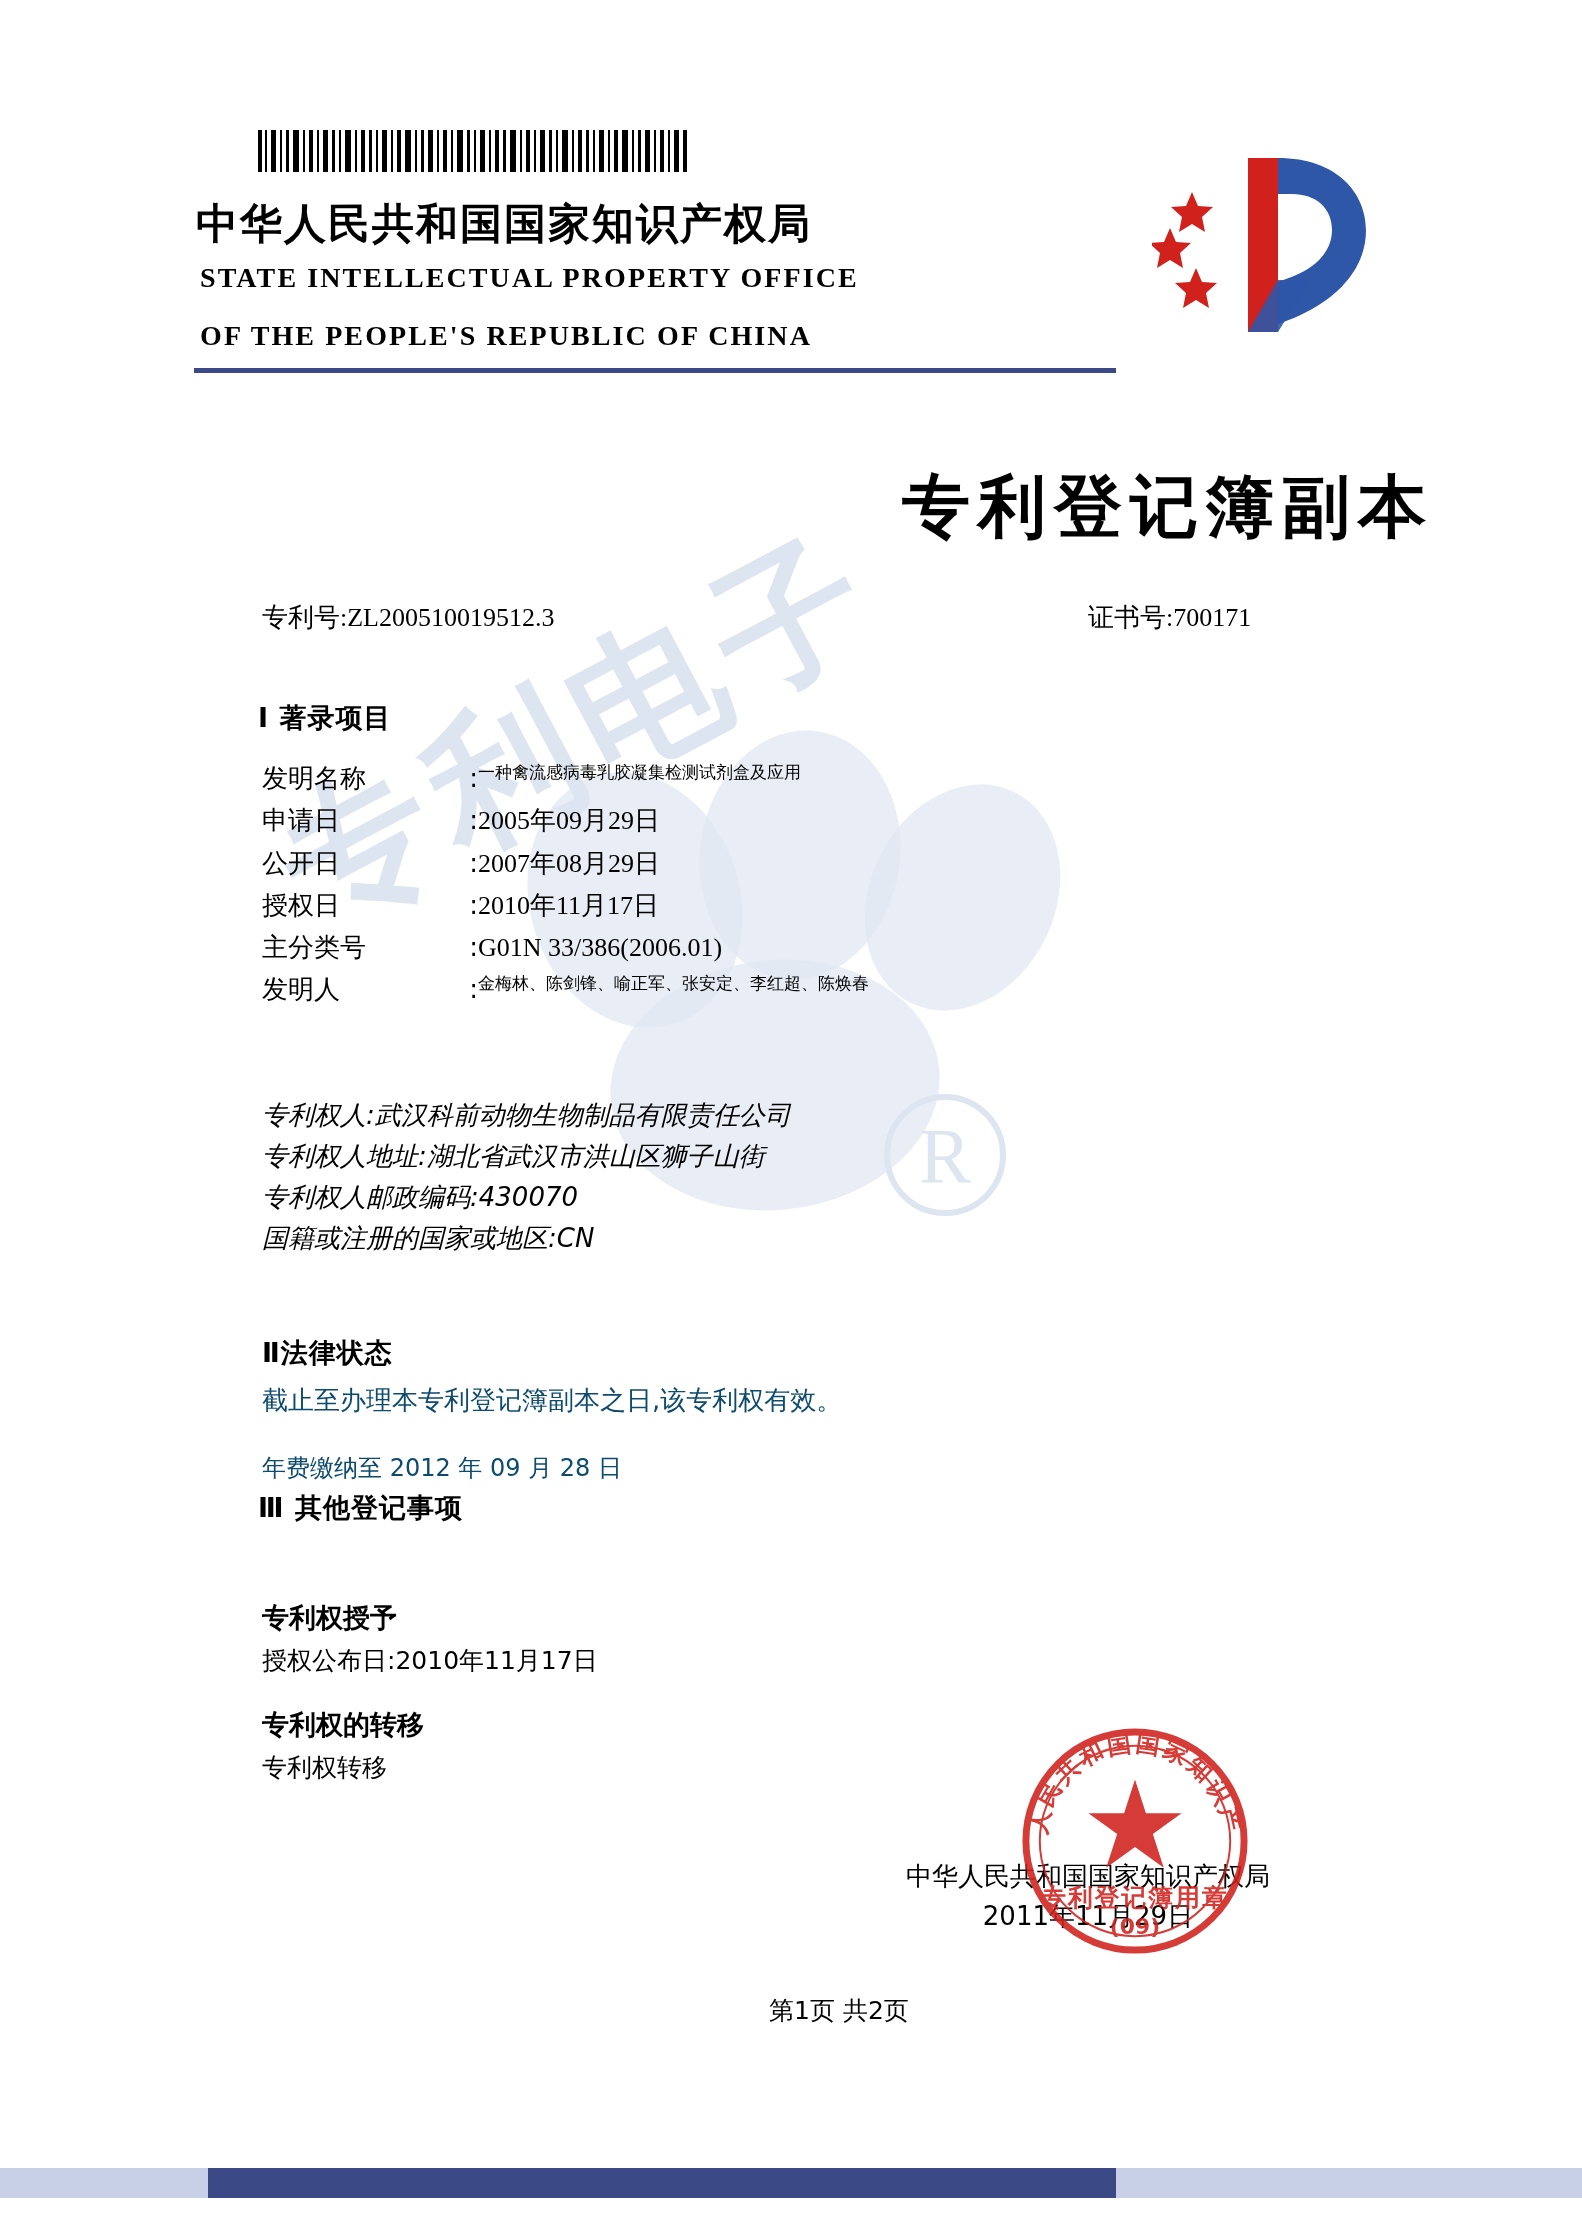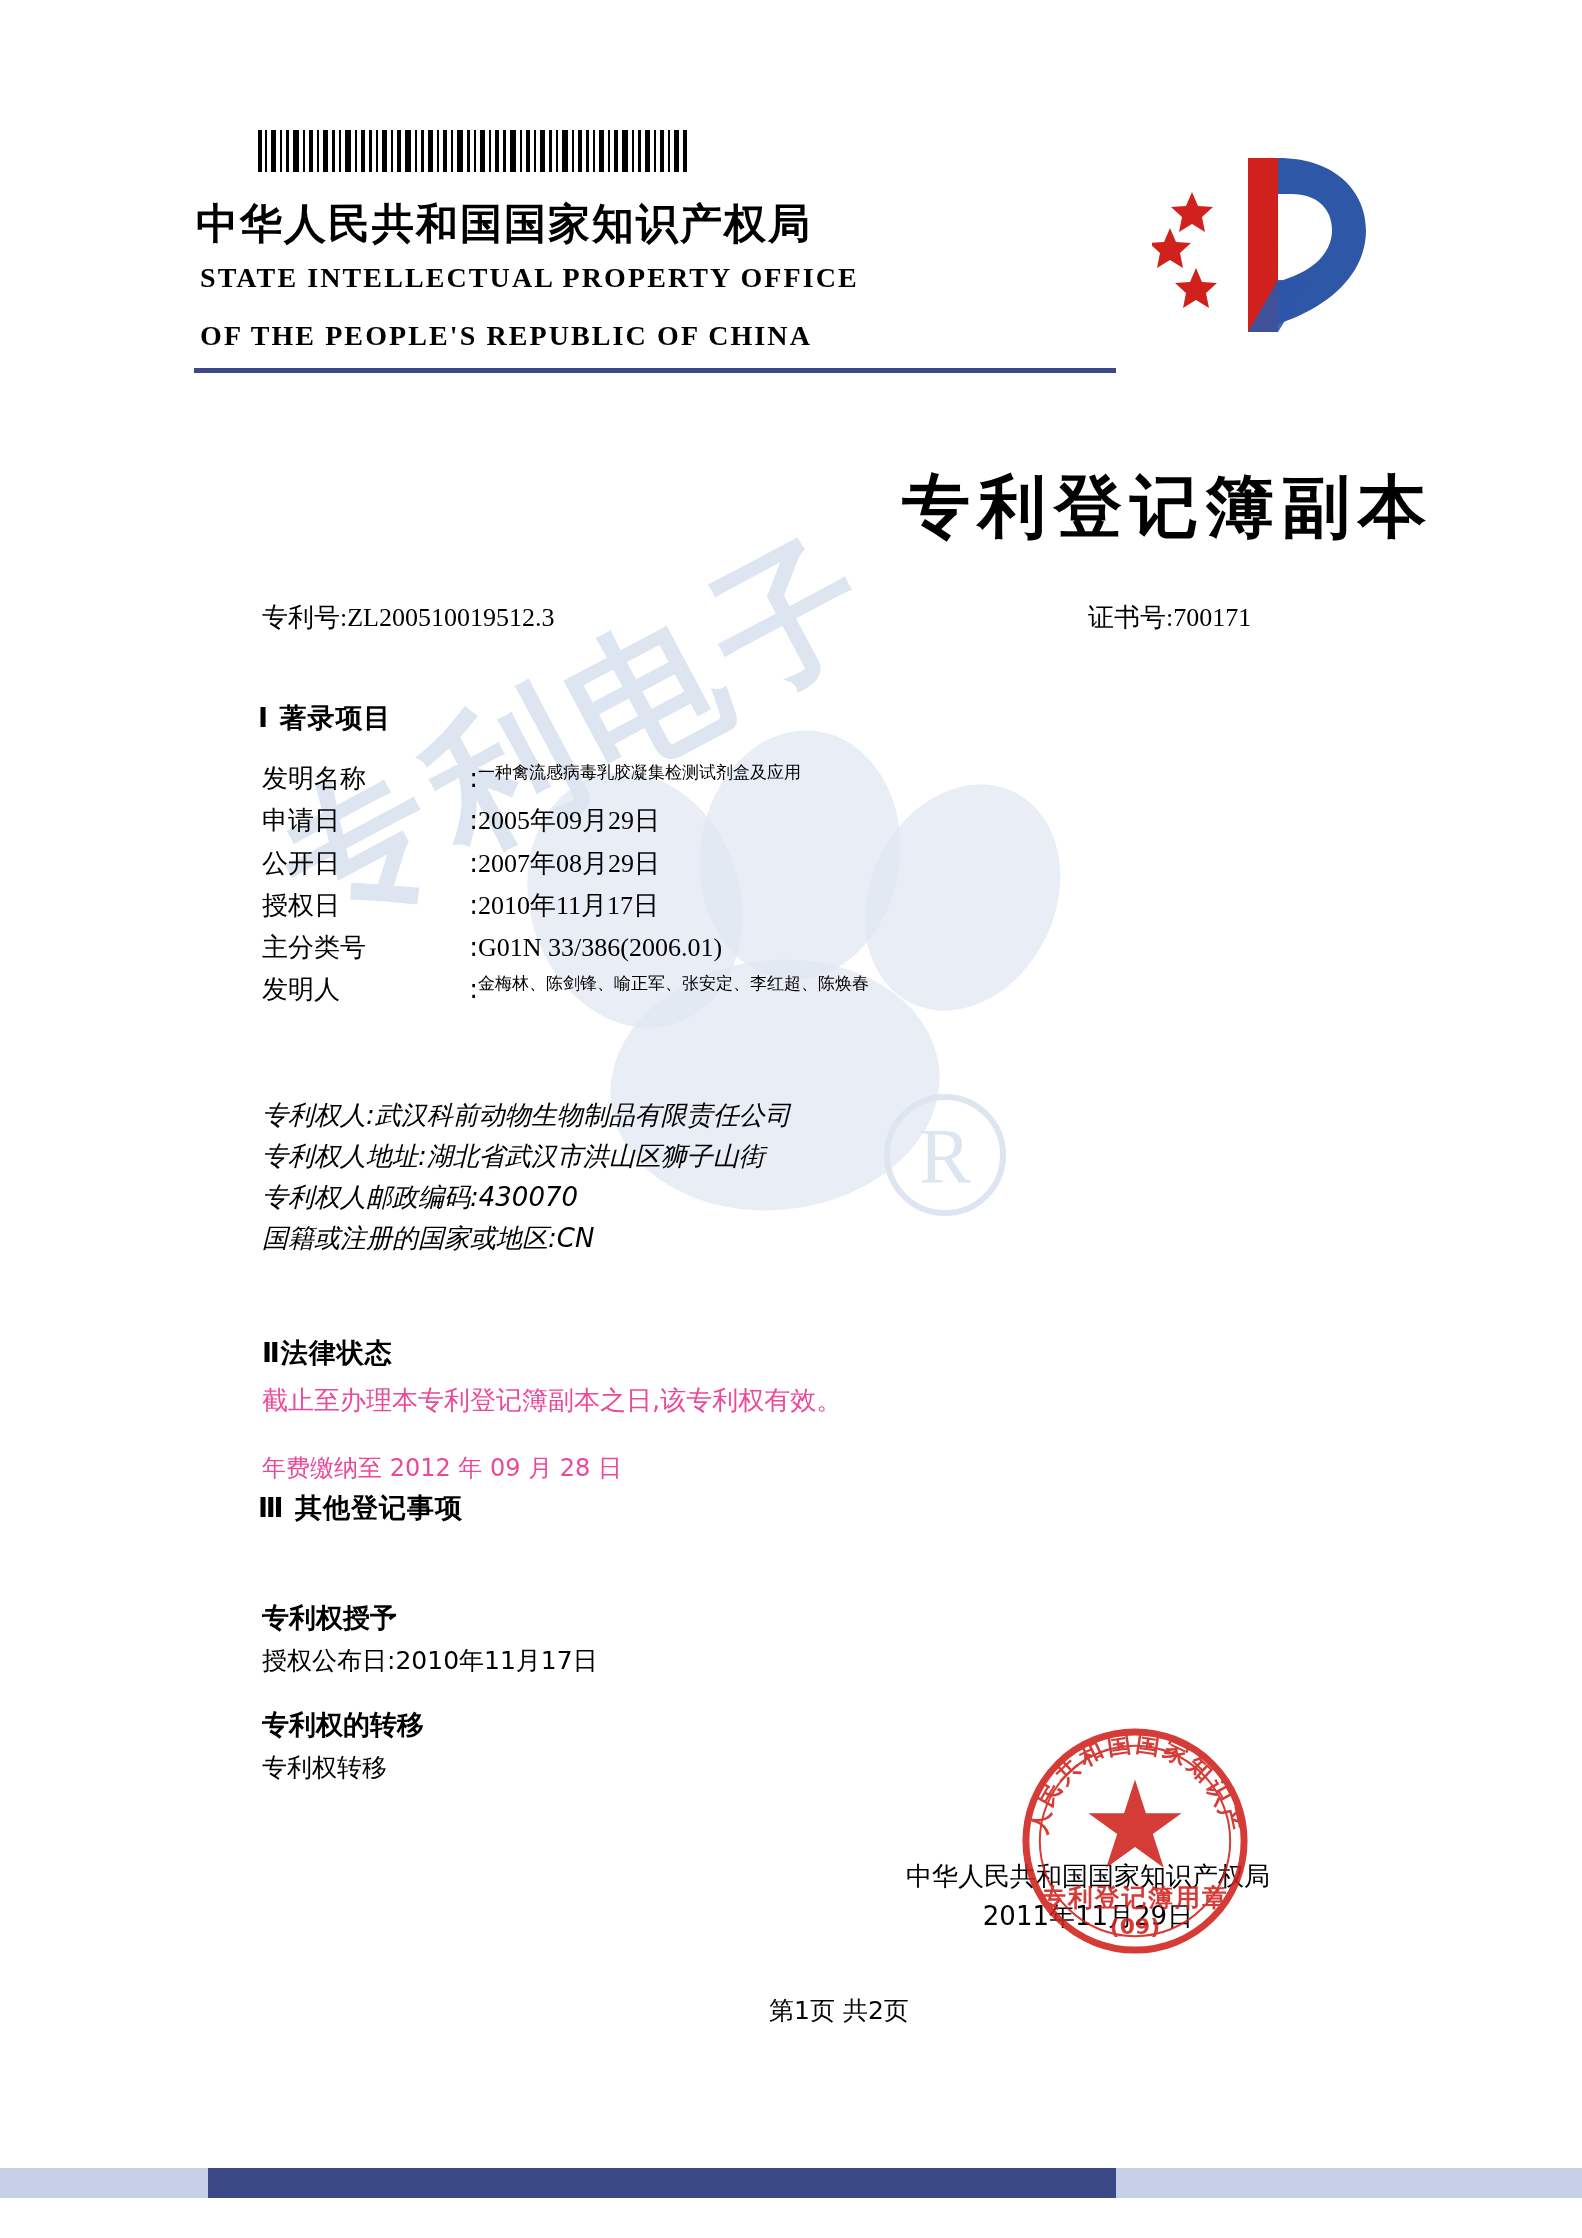--- a/index.html
+++ b/index.html
@@ -210,21 +210,21 @@
   }
   .owner-block div { white-space: nowrap; }
 
   .legal-block {
     position: absolute;
     left: 262px;
     top: 1380px;
     z-index: 3;
     font-size: 26px;
     line-height: 1.6;
-    color: #ec4899;
+    color: #0c4a6e;
   }
   .legal-sub {
     font-size: 24px;
     margin-top: 27px;
   }
 
   .other-block {
     position: absolute;
     left: 262px;
     top: 1570px;

